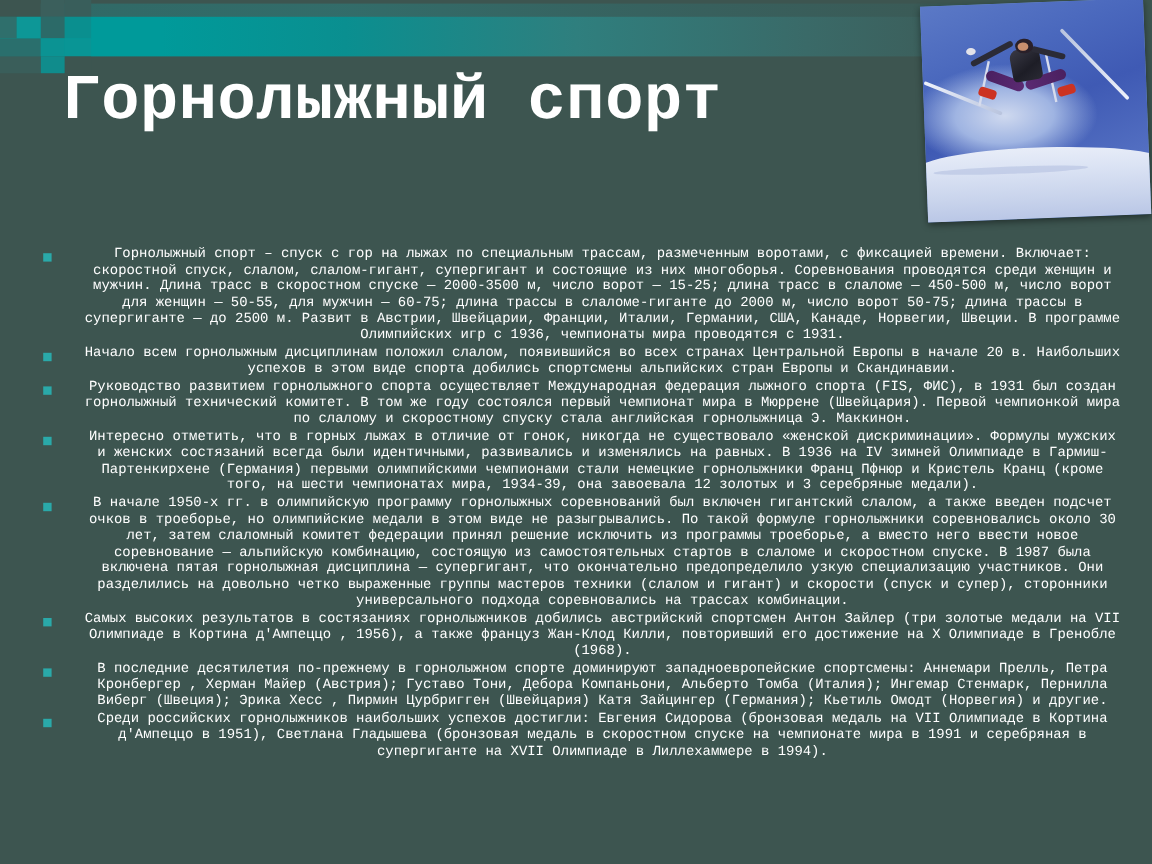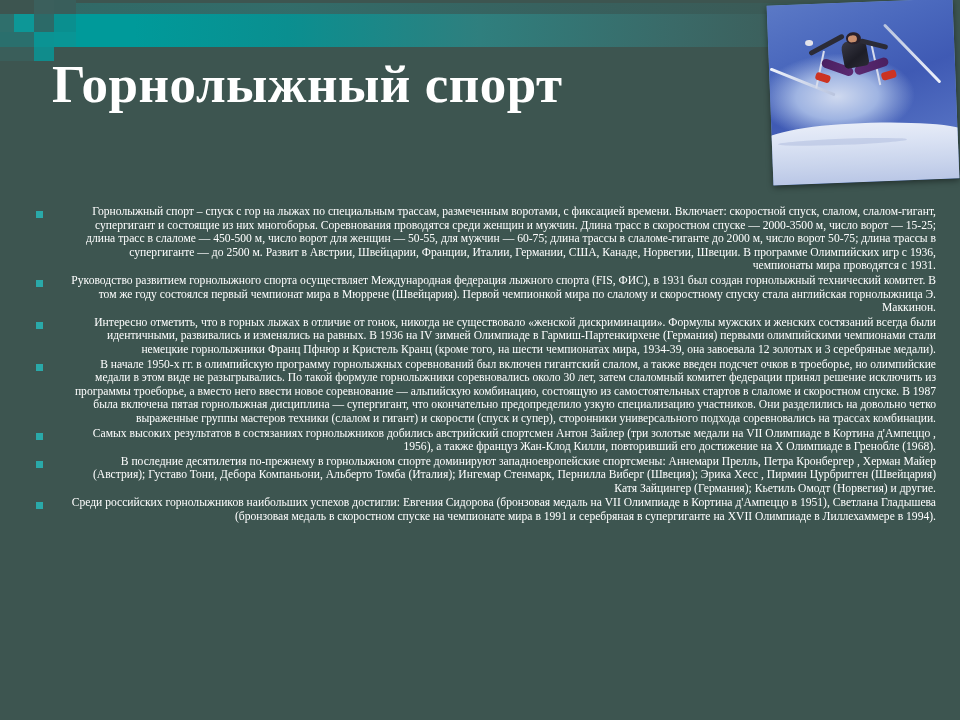--- a/index.html
+++ b/index.html
@@ -7,21 +7,21 @@
     margin: 0;
     padding: 0;
     background: #2e2e2e;
   }
   .slide {
     position: relative;
     width: 960px;
     height: 720px;
     overflow: hidden;
     background: #3d5550;
-    font-family: Liberation Serif, serif;
+    font-family: Liberation Mono, monospace;
   }
 
   
   .header-band {
     position: absolute;
     left: 0;
     top: 14px;
     width: 960px;
     height: 33px;
     background: linear-gradient(to right,
@@ -175,21 +175,21 @@
     height: 7px;
     background: #2aa9a9;
     margin-top: 6px;
     margin-right: 25px;
   }
   .bullet-text {
     flex: 1 1 auto;
     color: #ffffff;
     font-size: 11.6px;
     line-height: 13.6px;
-    text-align: right;
+    text-align: center;
   }
 </style>
 </head>
 <body>
 
 <div class="slide">
 
   <div class="header-band-soft"></div>
   <div class="header-band"></div>
 
@@ -232,20 +232,24 @@
     </div>
   </div>
 
   <div class="body-list">
       <div class="bullet-row">
         <span class="bullet-mark" style="background: rgb(42, 169, 169);"></span>
         <span class="bullet-text">Горнолыжный спорт – спуск с гор на лыжах по специальным  трассам, размеченным воротами, с фиксацией времени.  Включает: скоростной спуск, слалом, слалом-гигант, супергигант и состоящие из них многоборья. Соревнования проводятся среди женщин и мужчин. Длина трасс в скоростном спуске — 2000-3500  м, число ворот — 15-25;  длина трасс в слаломе — 450-500  м, число ворот для женщин — 50-55,  для мужчин — 60-75;  длина трассы в слаломе-гиганте до 2000 м, число ворот 50-75; длина трассы в супергиганте — до 2500 м. Развит в Австрии, Швейцарии, Франции,  Италии, Германии, США, Канаде, Норвегии, Швеции.  В программе Олимпийских игр с 1936, чемпионаты мира проводятся с 1931.</span>
       </div>
       <div class="bullet-row">
         <span class="bullet-mark" style="background: rgb(42, 169, 169);"></span>
+        <span class="bullet-text">Начало всем горнолыжным дисциплинам  положил слалом, появившийся во всех странах Центральной Европы в начале 20 в. Наибольших успехов в этом виде спорта добились спортсмены альпийских  стран Европы и Скандинавии.</span>
+      </div>
+      <div class="bullet-row">
+        <span class="bullet-mark" style="background: rgb(42, 169, 169);"></span>
         <span class="bullet-text">Руководство развитием горнолыжного спорта осуществляет Международная федерация лыжного спорта (FIS, ФИС),  в 1931  был создан горнолыжный технический  комитет. В том же году состоялся первый чемпионат мира в Мюррене (Швейцария).  Первой чемпионкой мира по слалому и скоростному спуску стала английская горнолыжница Э. Маккинон.</span>
       </div>
       <div class="bullet-row">
         <span class="bullet-mark" style="background: rgb(42, 169, 169);"></span>
         <span class="bullet-text">Интересно отметить, что в горных лыжах в отличие от гонок, никогда не существовало «женской дискриминации».  Формулы мужских и женских состязаний всегда были идентичными,  развивались и изменялись  на равных. В 1936 на IV зимней  Олимпиаде в Гармиш-Партенкирхене  (Германия)  первыми олимпийскими чемпионами  стали немецкие  горнолыжники Франц Пфнюр и Кристель Кранц (кроме того, на шести чемпионатах  мира, 1934-39,  она завоевала 12 золотых и 3 серебряные медали).</span>
       </div>
       <div class="bullet-row">
         <span class="bullet-mark" style="background: rgb(42, 169, 169);"></span>
         <span class="bullet-text">В начале 1950-х гг. в олимпийскую программу горнолыжных соревнований был включен гигантский слалом, а также введен подсчет очков в троеборье, но олимпийские медали в этом виде  не разыгрывались. По такой формуле горнолыжники соревновались около 30 лет, затем слаломный комитет федерации принял решение исключить из программы троеборье, а вместо него ввести новое соревнование — альпийскую комбинацию, состоящую из самостоятельных стартов в слаломе и скоростном спуске. В 1987 была включена пятая горнолыжная дисциплина  — супергигант,  что окончательно предопределило узкую специализацию  участников. Они разделились на довольно четко выраженные  группы мастеров техники  (слалом и гигант) и скорости (спуск и супер), сторонники универсального подхода соревновались на трассах комбинации.</span>
       </div>

